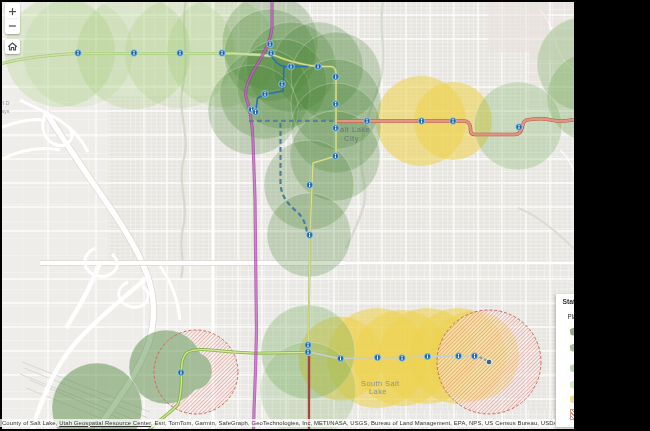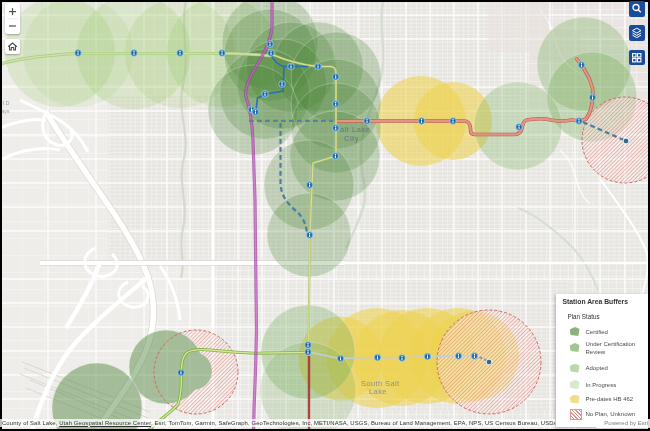--- a/index.html
+++ b/index.html
@@ -1,16 +1,16 @@
 <!DOCTYPE html>
 <html><head>
 <meta charset="utf-8">
 <style>
   html,body{margin:0;padding:0;background:#000;font-family:"Liberation Sans",sans-serif;}
-  #stage{position:relative;width:650px;height:431px;background:#000;overflow:hidden;}
+  #stage{position:relative;width:574px;height:431px;background:#000;overflow:hidden;}
   #map{position:absolute;left:2px;top:2px;width:646px;height:427px;background:#f2f1ee;overflow:hidden;}
   .btn{position:absolute;background:#1b4c9c;border-radius:2px;width:15.5px;height:15.5px;}
   .wbox{position:absolute;background:#fff;border-radius:2px;box-shadow:0 1px 2px rgba(0,0,0,.3);}
 </style>
 </head>
 <body>
 <div id="stage">
 <div id="map">
 
 <svg width="646" height="427" viewBox="2 2 646 427" xmlns="http://www.w3.org/2000/svg">

